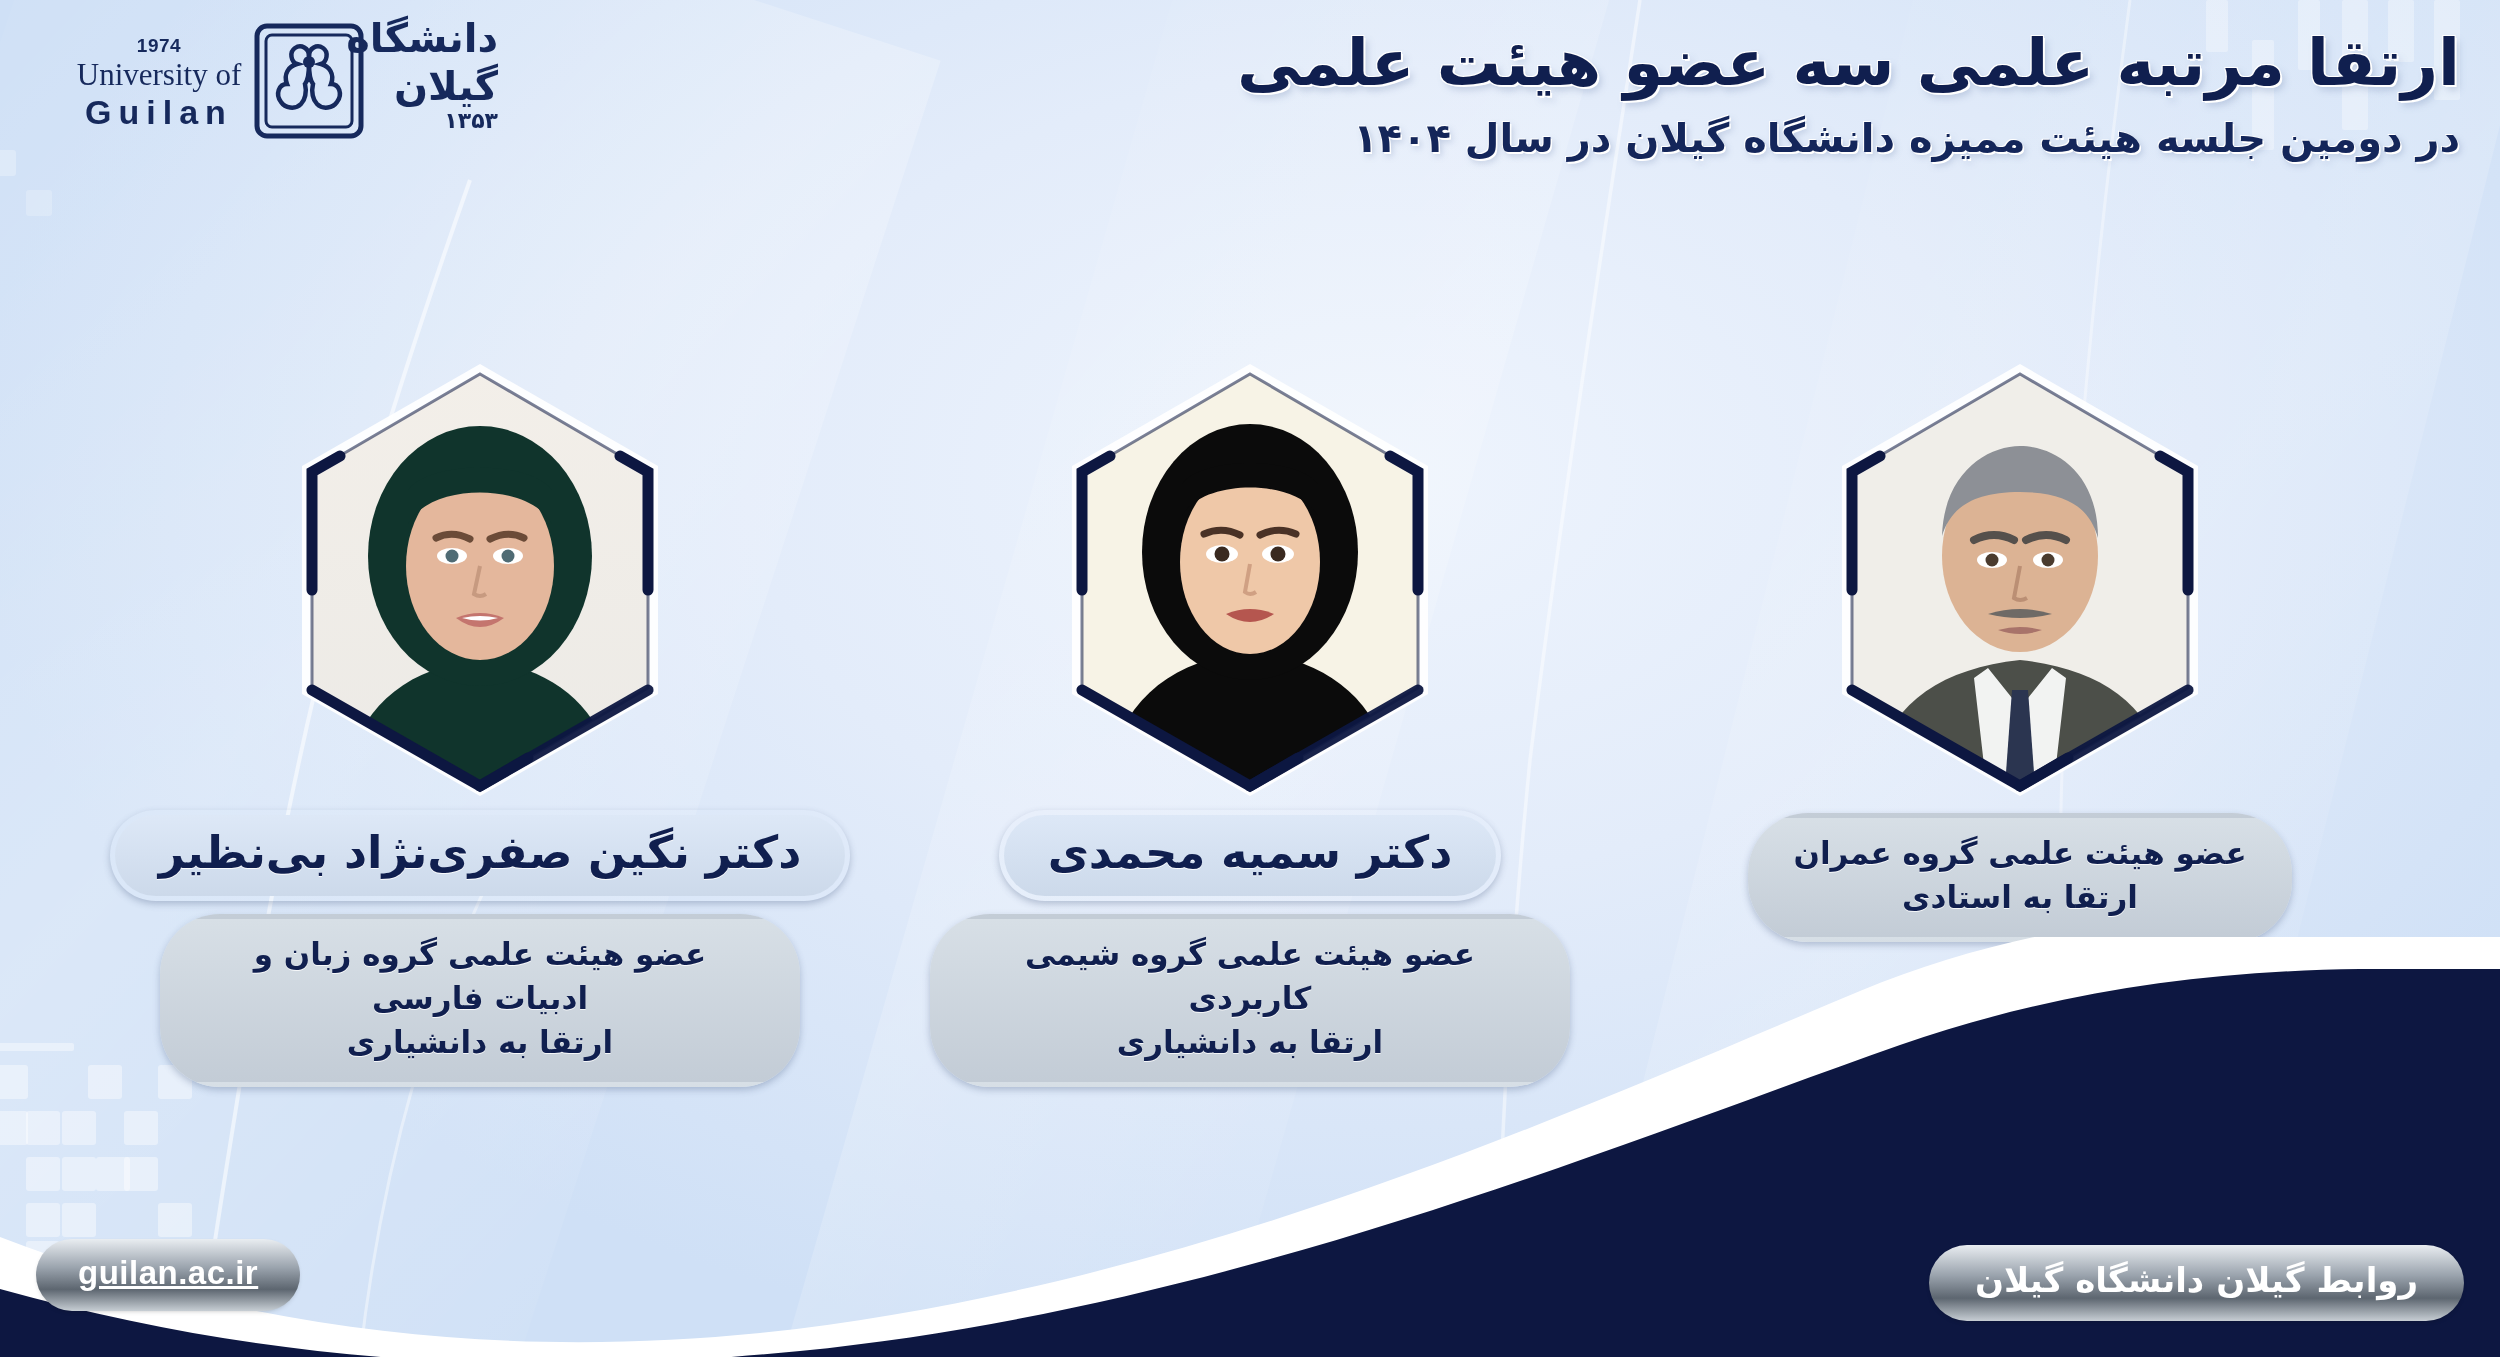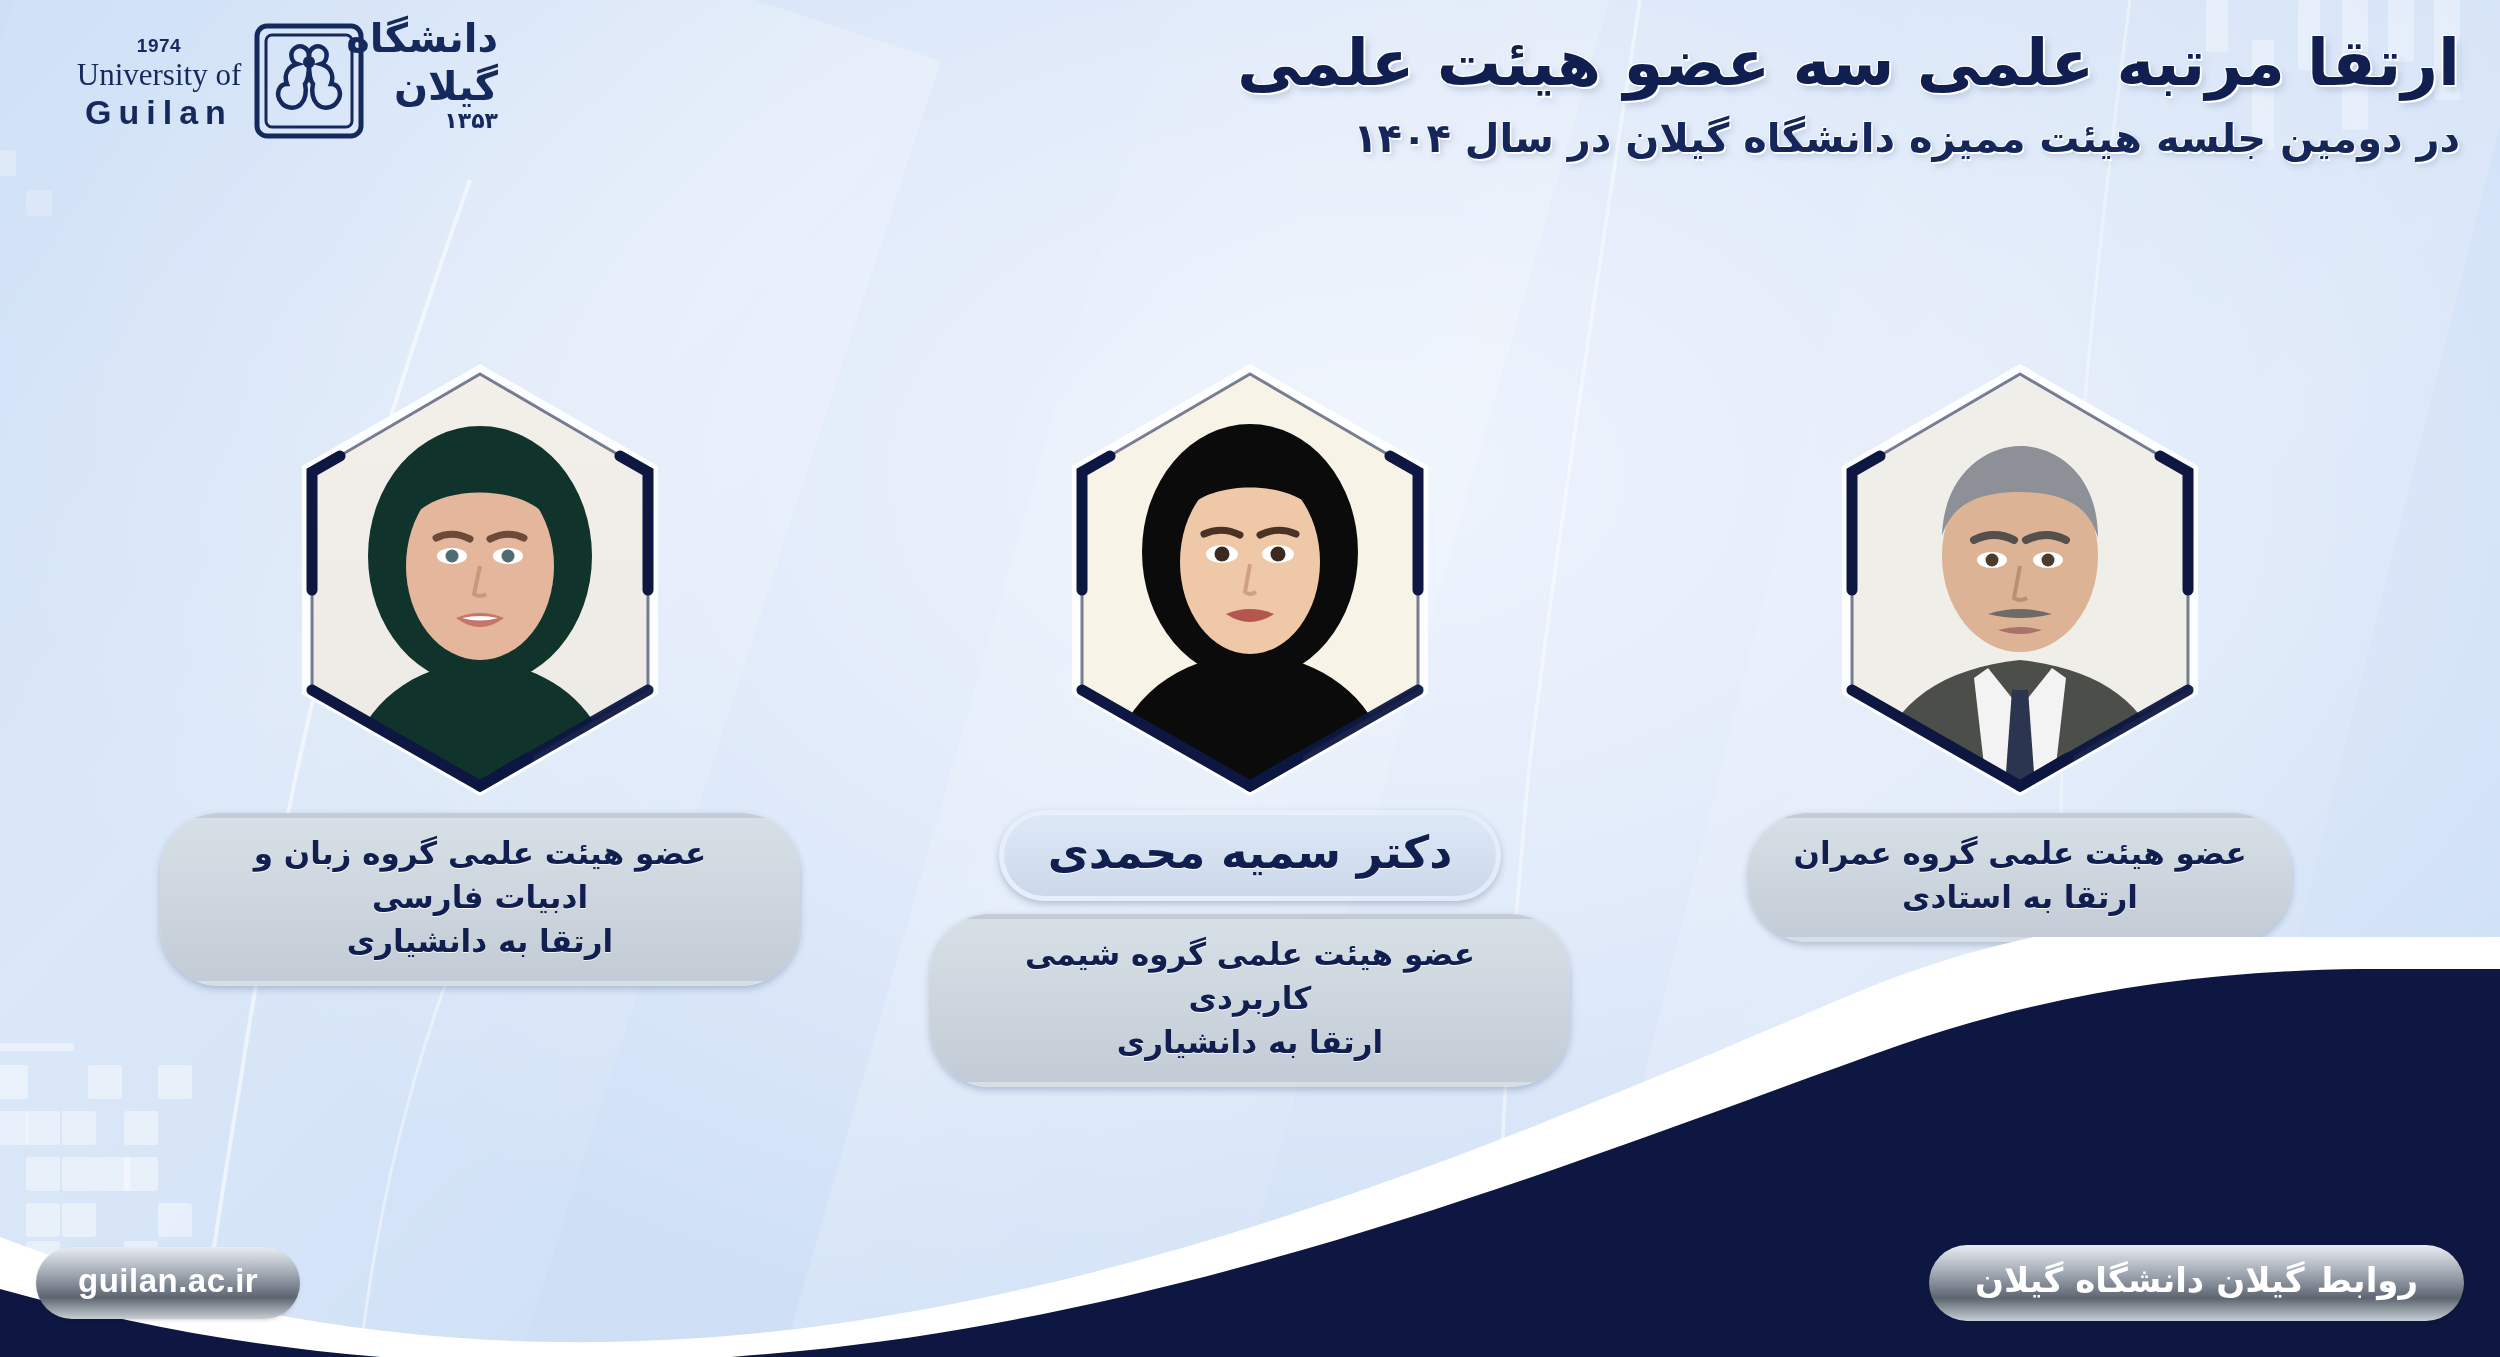--- a/index.html
+++ b/index.html
@@ -121,22 +121,22 @@
     position:absolute; z-index:6;
     background:linear-gradient(180deg,#27356f 0%,#1b2555 55%,#141d47 100%);
     border-radius:40px; color:#ffffff;
     box-shadow:0 2px 6px rgba(0,0,0,.45);
   }
   .foot-pill::before {
     content:""; position:absolute; inset:-4px; border-radius:44px; z-index:-1;
     background:linear-gradient(180deg,#e9edf1 0%,#9aa3ad 40%,#5d6670 70%,#c7ced4 100%);
   }
   #pill-url {
-    left:40px; bottom:42px; padding:10px 38px 14px;
-    font:700 33px/1.2 "Liberation Sans",sans-serif; direction:ltr; letter-spacing:.5px;
+    left:40px; bottom:50px; padding:10px 38px 14px;
+    font:700 33px/1.2 "Liberation Sans",sans-serif; direction:ltr; letter-spacing:.5px;text-decoration:underline;
   }
   #pill-pr {
     right:40px; bottom:40px; padding:11px 42px 16px;
     font:700 34px/1.2 "DejaVu Sans",sans-serif; direction:rtl;
   }
 </style>
 </head>
 <body>
 
 <div id="poster">
@@ -264,20 +264,21 @@
             <path d="M182 258 Q200 254 218 258 Q200 263 182 258 Z" fill="#ffffff"></path>
           </g>
 
           <path d="M200 14 L368 112 L368 328 L200 426 L32 328 L32 112 Z" fill="none" stroke="#0d1741" stroke-width="3" opacity=".55"></path>
           <path d="M32 230 L32 112 L60 96" fill="none" stroke="#0d1741" stroke-width="11" stroke-linecap="round"></path>
           <path d="M368 230 L368 112 L340 96" fill="none" stroke="#0d1741" stroke-width="11" stroke-linecap="round"></path>
           <path d="M32 330 L200 426 L248 398" fill="none" stroke="#0d1741" stroke-width="11" stroke-linecap="round"></path>
           <path d="M368 330 L200 426" fill="none" stroke="#0d1741" stroke-width="11" stroke-linecap="round" opacity=".95"></path>
         </svg>
       </div>
+      <div class="badge-name">دکتر نگین صفری‌نژاد بی‌نظیر</div>
       <div class="badge-desc">
         <span>عضو هیئت علمی گروه زبان و ادبیات فارسی</span>
         <span class="line2">ارتقا به دانشیاری</span>
       </div>
     </div>
 
     <div class="person">
       <div class="hexwrap">
         <svg viewBox="0 0 400 440" width="400" height="440">
           <defs>

